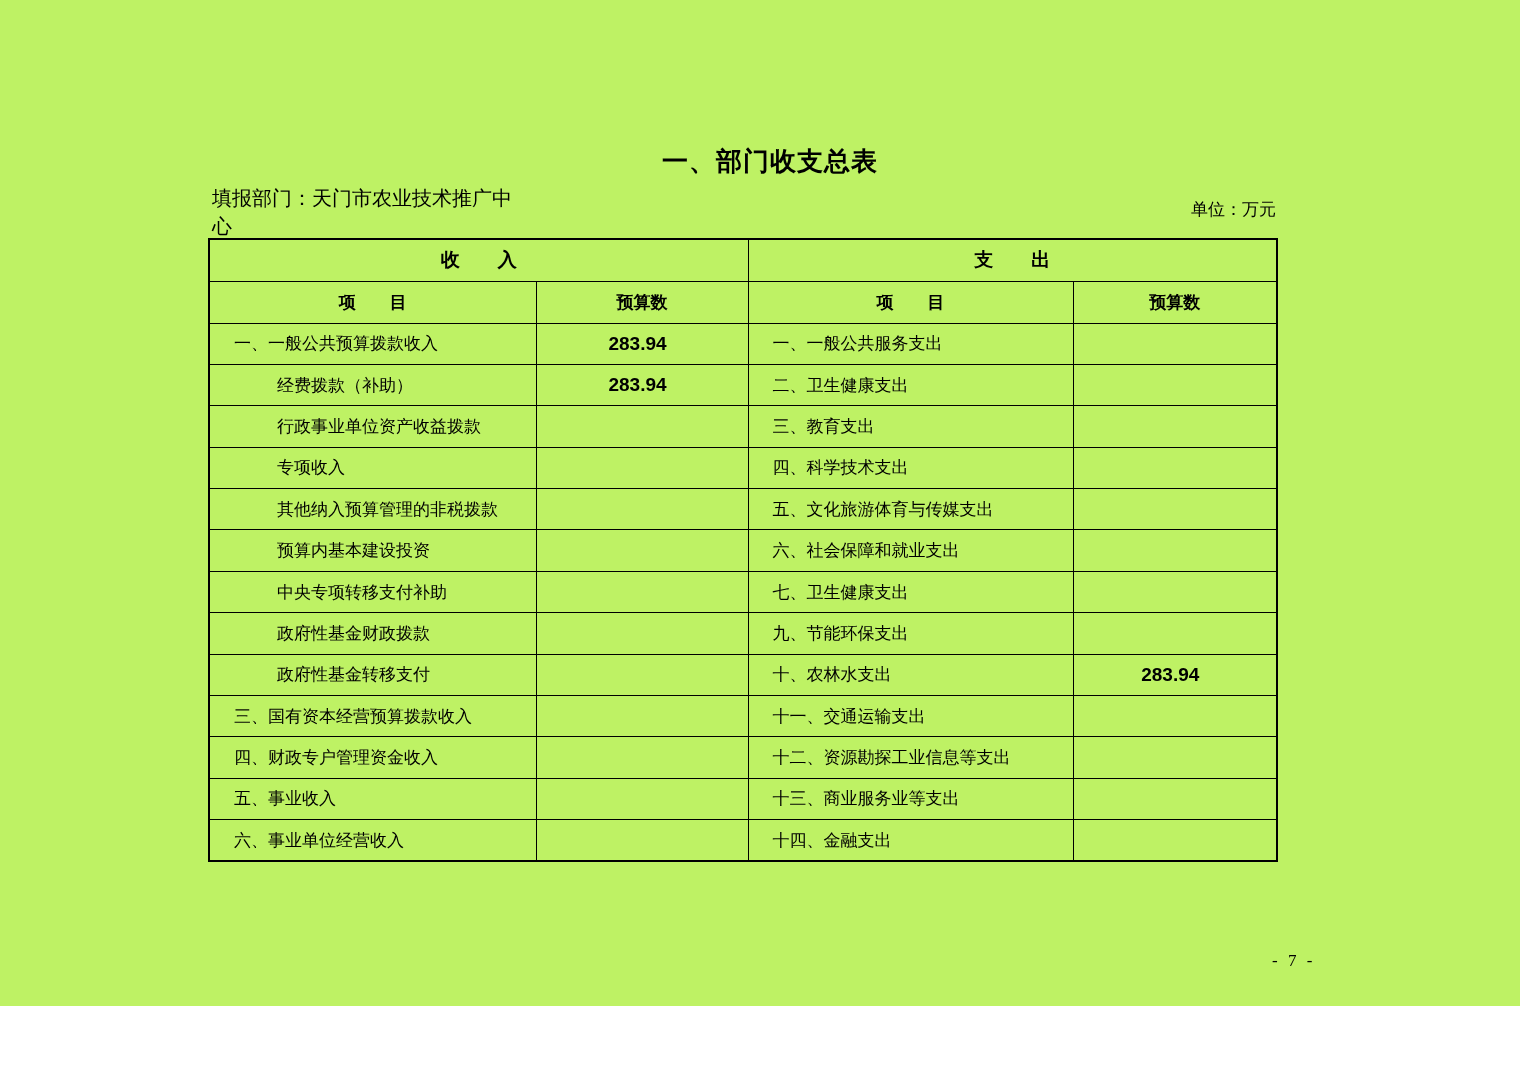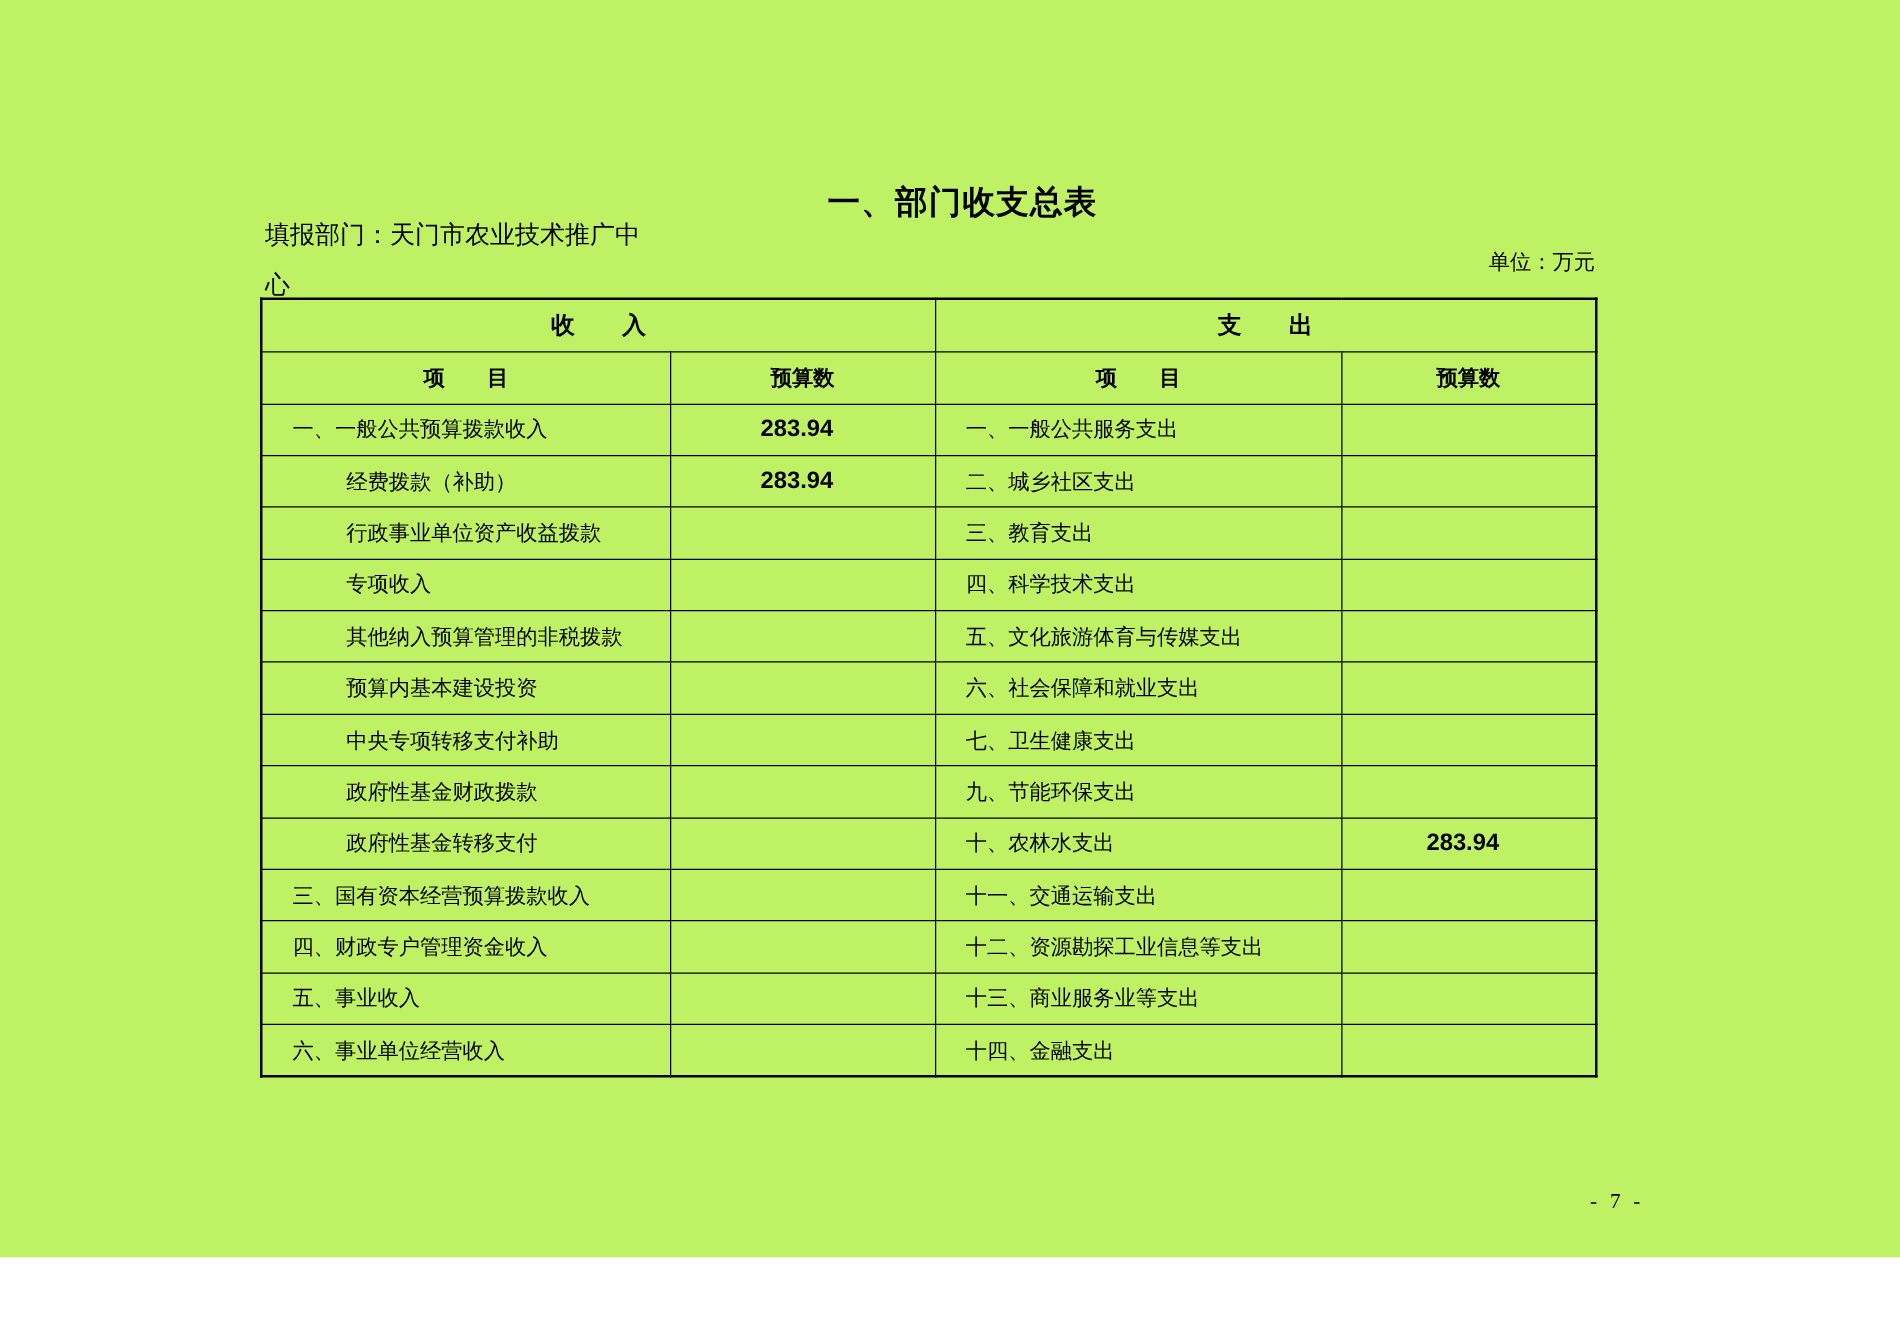--- a/index.html
+++ b/index.html
@@ -18,24 +18,24 @@
     left: 10px;
     width: 1520px;
     text-align: center;
     font-size: 26px;
     font-weight: 700;
     letter-spacing: 1px;
   }
   .dept-label {
     position: absolute;
     left: 212px;
-    top: 168px;
+    top: 184px;
     width: 312px;
     font-size: 20px;
-    line-height: 40px;
+    line-height: 28px;
     word-break: break-all;
   }
   .unit-label {
     position: absolute;
     top: 198px;
     right: 244px;
     font-size: 17px;
   }
   table.budget-table {
     position: absolute;
@@ -120,21 +120,21 @@
   <tr>
     <td class="item-cell">一、一般公共预算拨款收入</td>
     <td class="value-cell">283.94</td>
     <td class="item-cell">一、一般公共服务支出</td>
     <td class="value-cell"></td>
   </tr>
 
   <tr>
     <td class="item-cell indent">经费拨款（补助）</td>
     <td class="value-cell">283.94</td>
-    <td class="item-cell">二、城乡社区支出</td>
+    <td class="item-cell">二、卫生健康支出</td>
     <td class="value-cell"></td>
   </tr>
 
   <tr>
     <td class="item-cell indent">行政事业单位资产收益拨款</td>
     <td class="value-cell"></td>
     <td class="item-cell">三、教育支出</td>
     <td class="value-cell"></td>
   </tr>
 

